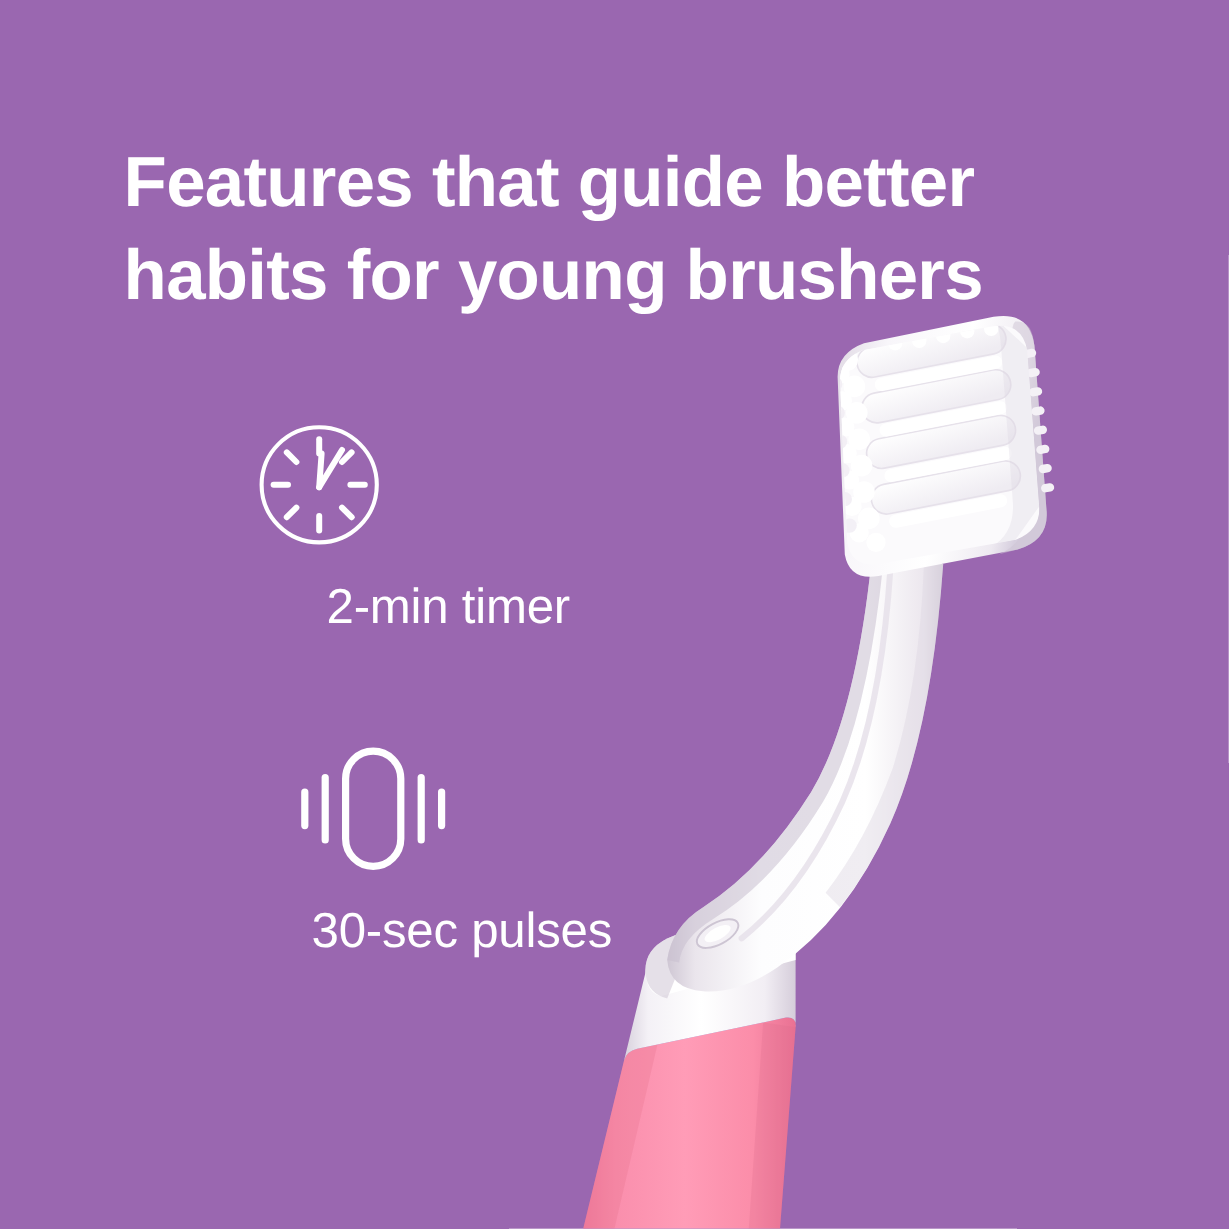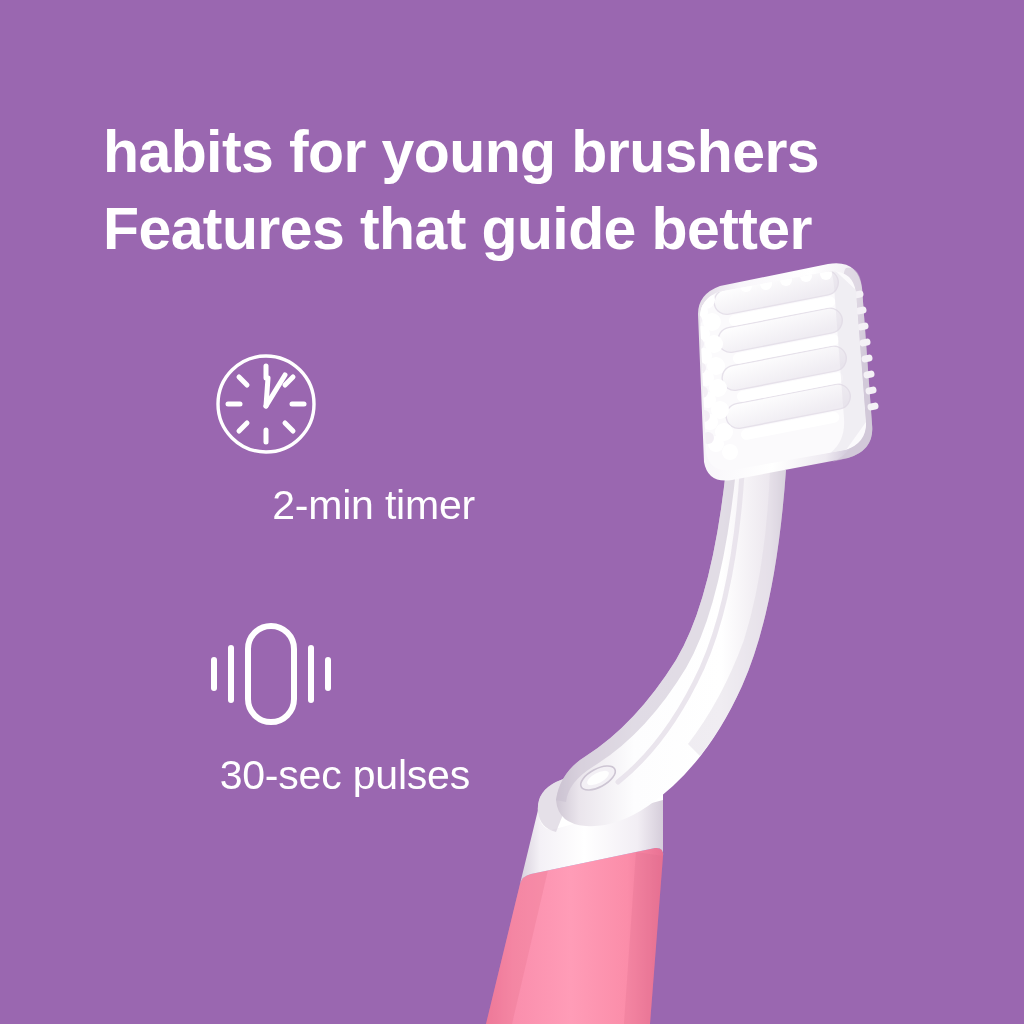--- a/index.html
+++ b/index.html
@@ -38,21 +38,21 @@
     white-space: nowrap;
   }
 
   
   .feature {
     position: absolute;
     left: 0;
     width: 470px;
   }
   #feature-timer { top: 348px; }
-  #feature-pulses { top: 618px; }
+  #feature-pulses { top: 618px; margin-left: 40px; }
 
   .feature-icon-wrap {
     position: relative;
     height: 112px;
     margin-left: 208px;
     width: 150px;
   }
   .feature-label {
     margin-top: 22px;
     text-align: right;
@@ -228,22 +228,22 @@
         <rect x="780" y="264" width="12" height="22" rx="6"></rect>
         <rect x="800" y="262" width="12" height="20" rx="6"></rect>
         <rect x="820" y="260" width="12" height="20" rx="6"></rect>
       </g>
 
       <path d="M828 264 L856 290 L866 422 L846 450 L826 456 Q846 444 844 418 L834 286 Q832 268 828 264 Z" fill="#ded7e3" opacity="0.35"></path>
     </g>
   </svg>
 
   <h1 id="headline">
+    <span class="hl-line">Features that guide better</span>
     <span class="hl-line">habits for young brushers</span>
-    <span class="hl-line">Features that guide better</span>
   </h1>
 
   <div class="feature" id="feature-timer">
     <div class="feature-icon-wrap">
       <svg width="120" height="112" viewBox="0 0 120 112">
 
         <circle cx="58" cy="56" r="48" fill="none" stroke="#ffffff" stroke-width="3.4"></circle>
 
         <g stroke="#ffffff" stroke-width="5" stroke-linecap="round">
           <line x1="58" y1="18" x2="58" y2="30"></line>

